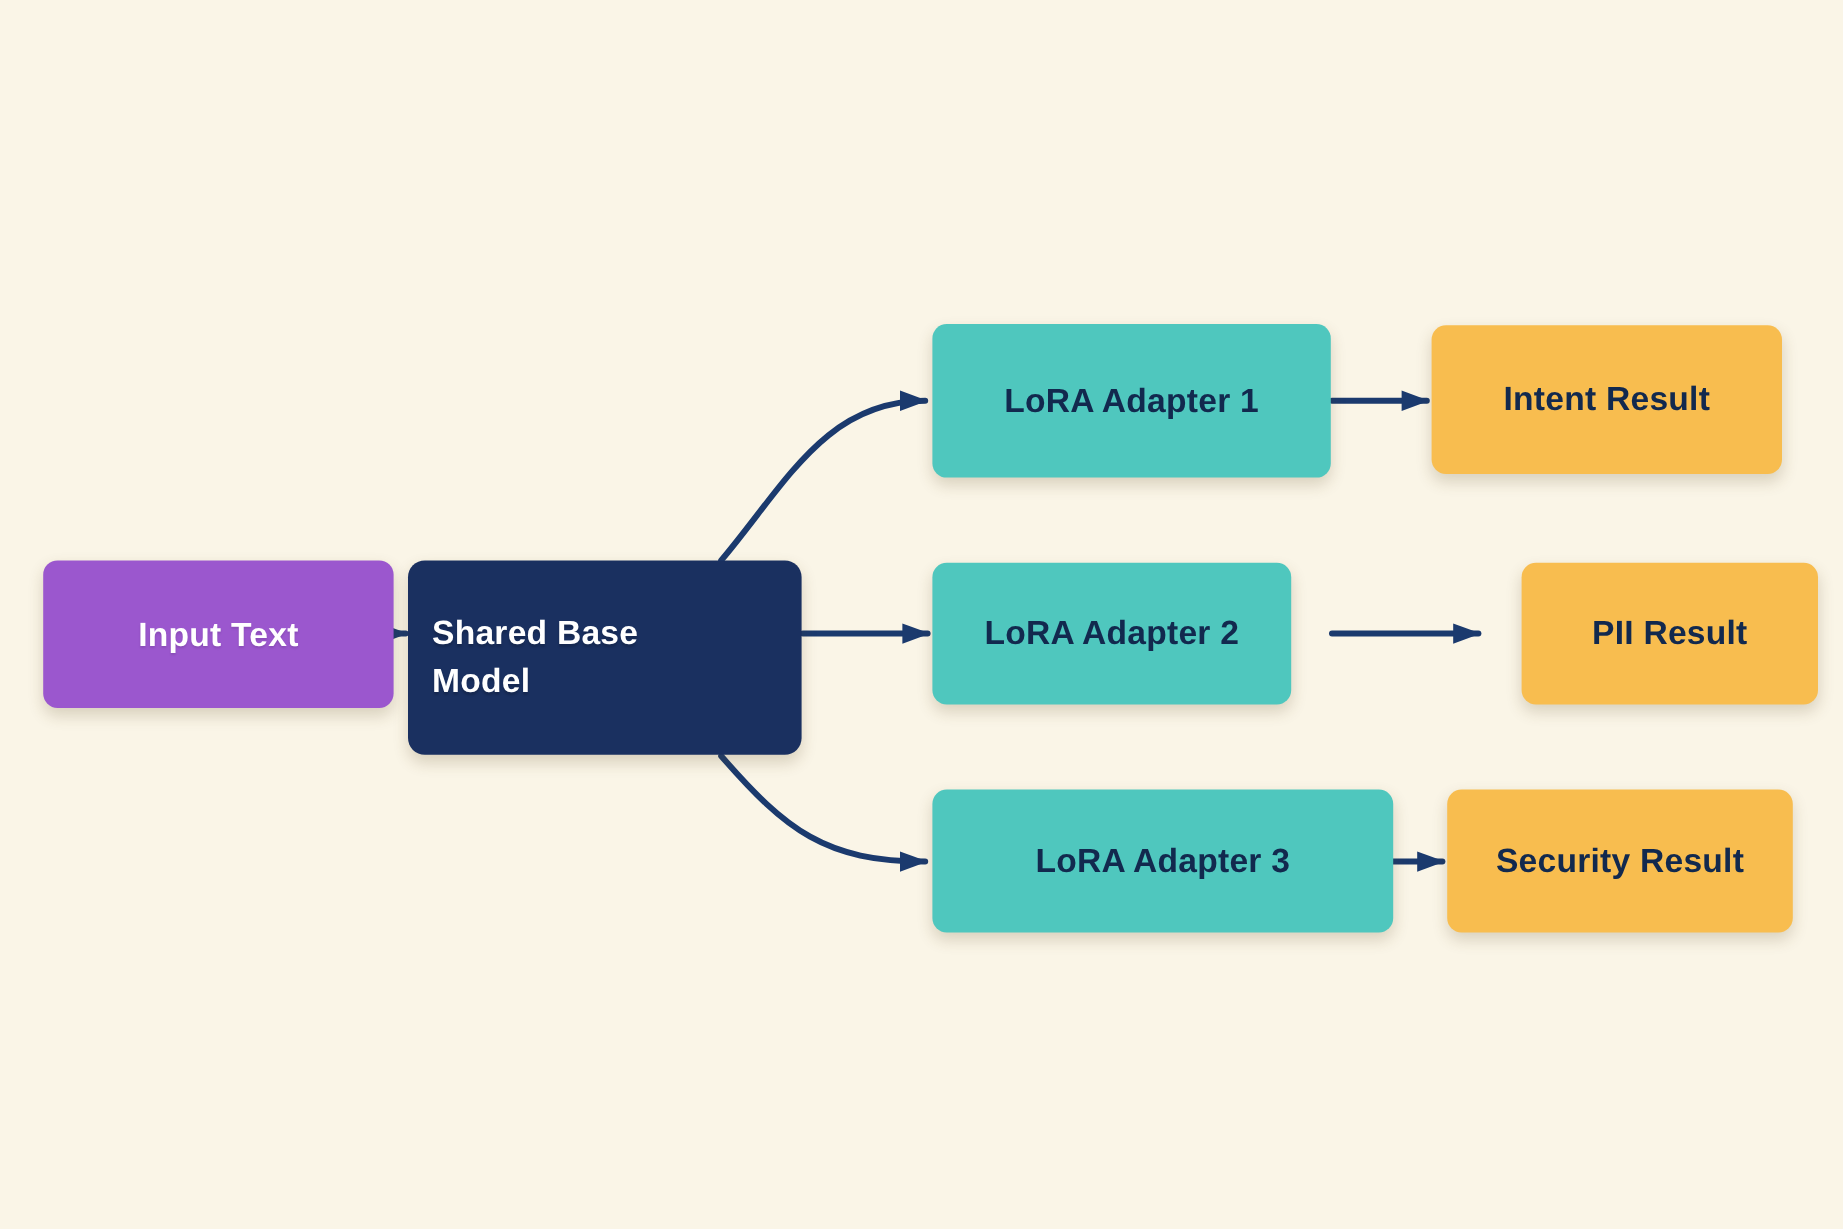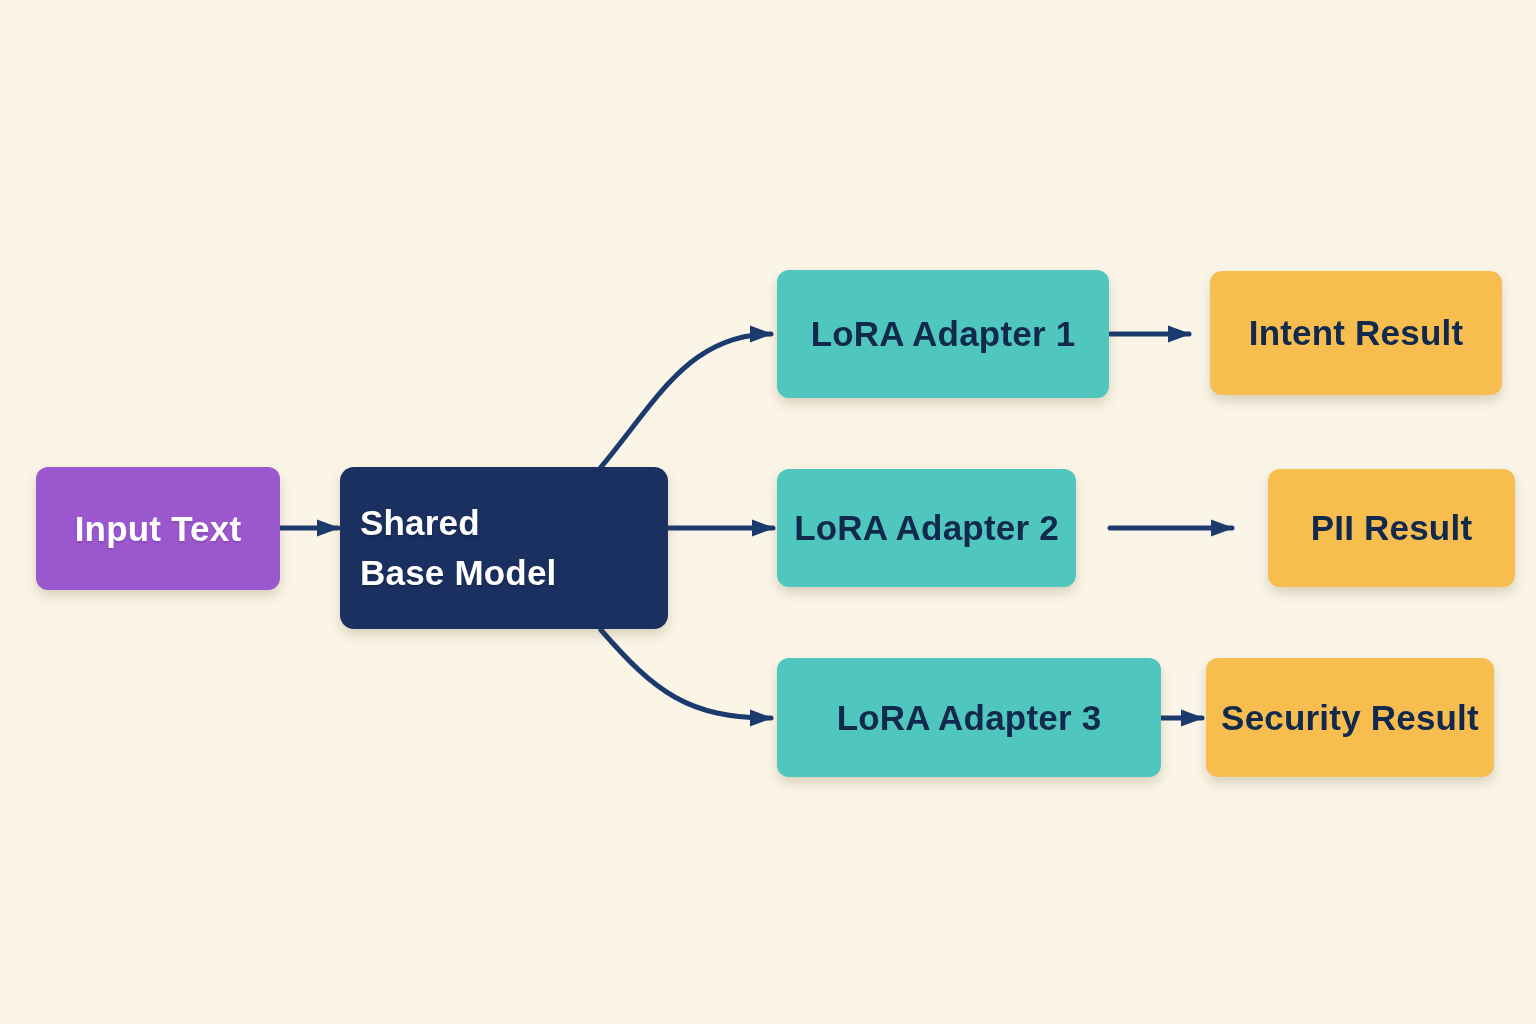--- a/index.html
+++ b/index.html
@@ -42,37 +42,37 @@
     stroke:none;
   }
   .node{
     position:absolute;
     z-index:2;
     display:flex;
     align-items:center;
     justify-content:center;
     border-radius:12px;
     font-weight:700;
-    font-size:35px;
+    font-size:28px;
     text-align:center;
     box-shadow:0 6px 12px rgba(90,70,30,0.20);
     letter-spacing:0.2px;
   }
   .node span{display:block;}
   .fill-input  {background:var(--c-input-fill);  color:var(--c-light-text); text-shadow:0 2px 2px rgba(0,0,0,0.12);}
   .fill-base   {background:var(--c-base-fill);   color:var(--c-light-text); text-shadow:0 2px 2px rgba(0,0,0,0.18);}
   .fill-adapter{background:var(--c-adapter-fill);color:var(--c-dark-text);}
   .fill-result {background:var(--c-result-fill); color:var(--c-dark-text);}
 
-  #n-input   {left:36px;  top:467px; width:244px; height:123px;}
+  #n-input   {left:36px;  top:467px; width:292px; height:123px;}
   #n-base    {left:340px; top:467px; width:328px; height:162px; border-radius:14px;
               justify-content:flex-start; padding-left:20px; text-align:left; line-height:1.42;}
   #n-base span{max-width:206px;}
   #n-adapter1{left:777px; top:270px; width:332px; height:128px;}
-  #n-result1 {left:1193px;top:271px; width:292px; height:124px;margin-left:17px;}
+  #n-result1 {left:1193px;top:271px; width:292px; height:124px;}
   #n-adapter2{left:777px; top:469px; width:299px; height:118px;}
   #n-result2 {left:1268px;top:469px; width:247px; height:118px;}
   #n-adapter3{left:777px; top:658px; width:384px; height:119px;}
   #n-result3 {left:1206px;top:658px; width:288px; height:119px;}
 </style>
 </head>
 <body>
 
 <div class="canvas">
 

